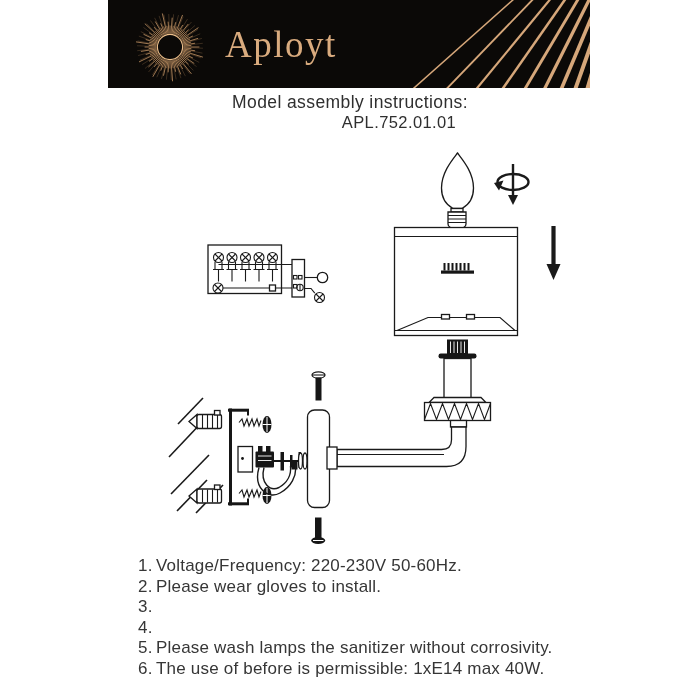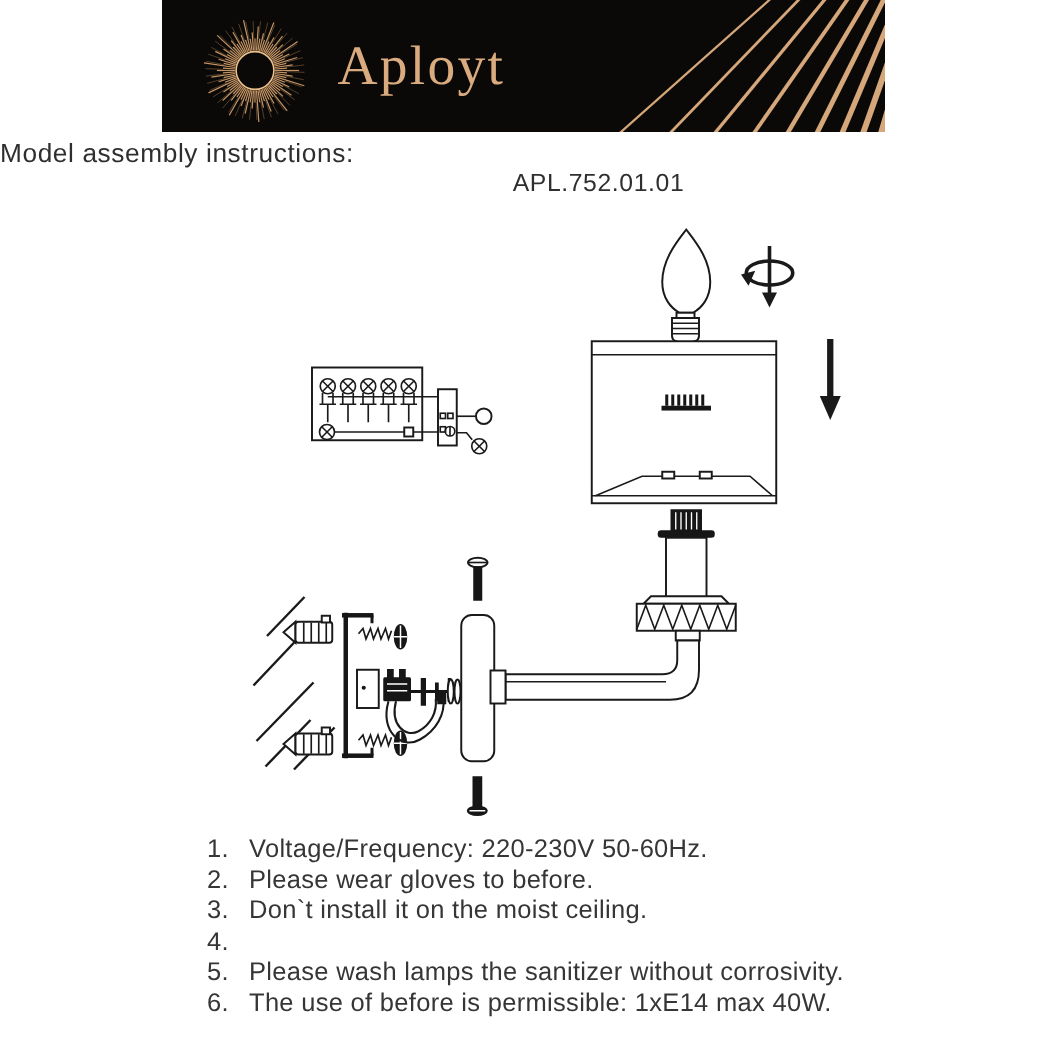--- a/index.html
+++ b/index.html
@@ -5,39 +5,39 @@
   html,body{margin:0;padding:0;background:#fff;}
   .page{position:relative;width:700px;height:700px;background:#ffffff;overflow:hidden;
         font-family:"Liberation Sans",sans-serif;}
   
   .banner{position:absolute;left:108px;top:0;width:482px;height:88px;background:#0b0907;overflow:hidden;}
   .banner svg{position:absolute;inset:0;}
   .brand{position:absolute;left:117px;top:0;height:88px;display:flex;align-items:center;
          font-family:"Liberation Serif",serif;font-size:37px;letter-spacing:1.5px;
          color:#d9ab7e;font-weight:400;}
   
-  .title1{position:absolute;left:0;top:92px;width:700px;
+  .title1{position:absolute;left:0;top:92px;width:700px;text-align:center;
           font-size:17.5px;font-weight:500;letter-spacing:.4px;color:#2f2f2f;}
   .title2{position:absolute;left:2px;top:113px;width:700px;text-align:center;
           font-size:16.5px;font-weight:500;letter-spacing:.4px;color:#2f2f2f;padding-left:47px;}
   
   .diagram{position:absolute;left:0;top:0;width:700px;height:700px;}
   .s{fill:none;stroke:#1a1a1a;stroke-width:1.3;}
   .sw{fill:#ffffff;stroke:#1a1a1a;stroke-width:1.3;}
   .t{fill:none;stroke:#1a1a1a;stroke-width:1.1;}
   .k{fill:#161616;stroke:none;}
   .wl{stroke:#ffffff;stroke-width:.9;fill:none;}
   .b3{stroke:#161616;stroke-width:3;fill:none;}
   .b2{stroke:#161616;stroke-width:2;fill:none;}
   
   .list{position:absolute;left:138px;top:556px;margin:0;padding:0;list-style:none;
         color:#363636;font-size:17px;line-height:20.6px;letter-spacing:.2px;white-space:nowrap;}
   .row{display:flex;}
   .row .num{width:18px;flex:0 0 18px;text-align:left;}
-  .row .txt{margin-left:10px;text-align:right;}
+  .row .txt{margin-left:0;text-align:right;}
 </style>
 </head>
 <body>
 
 <div class="page">
 
   <div class="banner">
     <svg id="banner-art" viewBox="0 0 482 88" width="482" height="88">
       <g id="sun">
           <circle cx="62" cy="47" r="12.6" fill="none" stroke="#eec08c" stroke-width="1.1"></circle>
@@ -339,25 +339,24 @@
     </g>
   </svg>
 
   <ol class="list" id="instruction-list">
       <li class="row">
         <span class="num">1.</span>
         <span class="txt">Voltage/Frequency: 220-230V 50-60Hz.</span>
       </li>
       <li class="row">
         <span class="num">2.</span>
-        <span class="txt">Please wear gloves to before.</span>
+        <span class="txt">Please wear gloves to install.</span>
       </li>
       <li class="row">
         <span class="num">3.</span>
-        <span class="txt">Don`t install it on the moist ceiling.</span>
       </li>
       <li class="row">
         <span class="num">4.</span>
       </li>
       <li class="row">
         <span class="num">5.</span>
         <span class="txt">Please wash lamps the sanitizer without corrosivity.</span>
       </li>
       <li class="row">
         <span class="num">6.</span>

